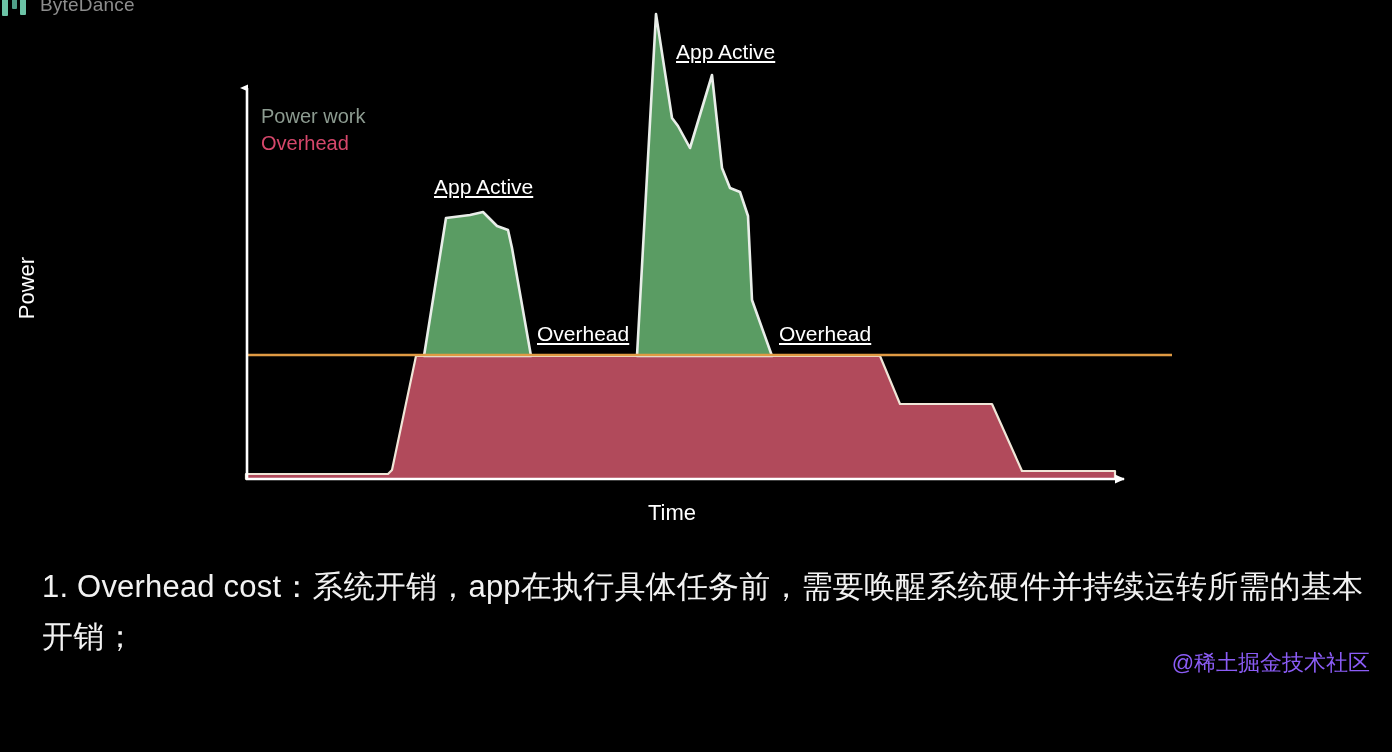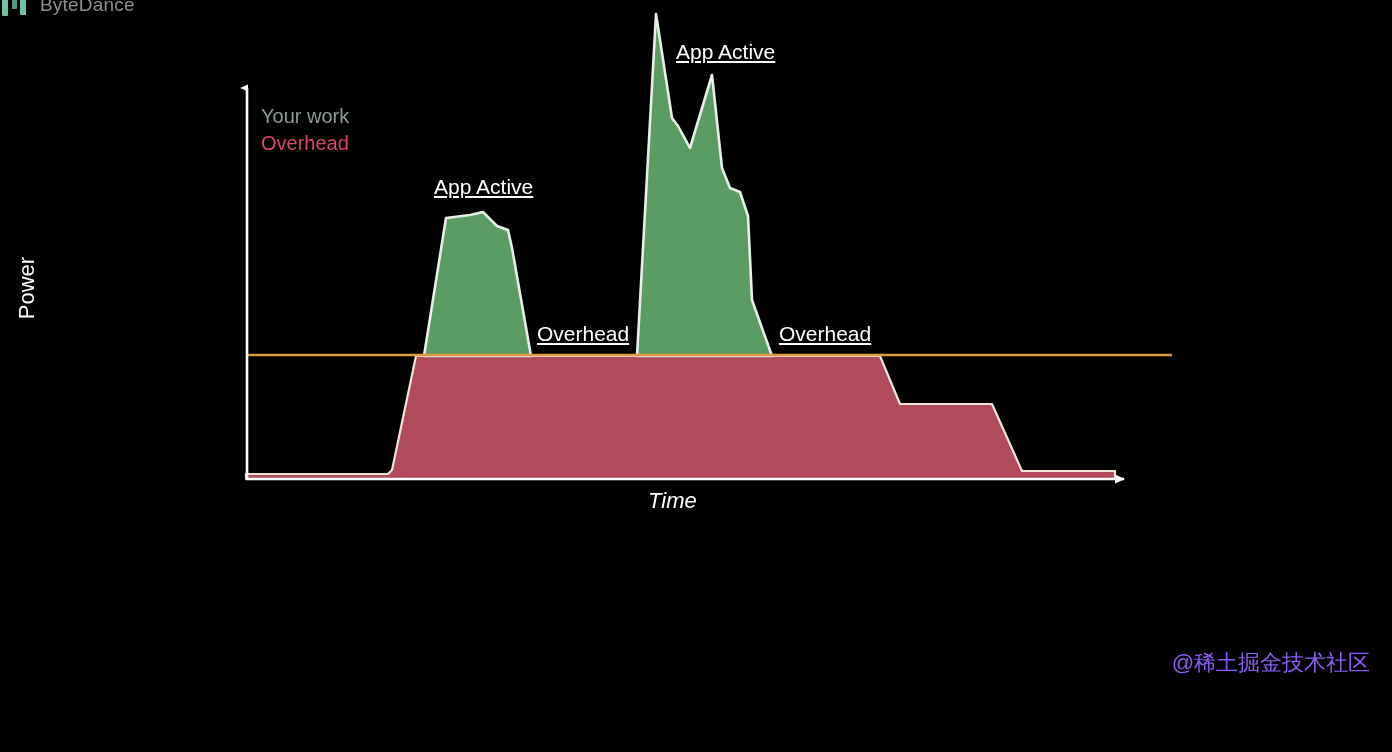--- a/index.html
+++ b/index.html
@@ -62,22 +62,21 @@
   .axis-label.y {
     left: -23px;
     top: 275px;
     transform: rotate(-90deg);
     transform-origin: center center;
     width: 100px;
     text-align: center;
   }
   .axis-label.x {
     left: 648px;
-    top: 488px;
-    font-style: italic;
+    top: 500px;
   }
 
   .legend {
     position: absolute;
     left: 261px;
     top: 103px;
     line-height: 27px;
   }
   .legend div { font-size: 20px; white-space: nowrap; }
   .legend .work { color: #8c9b90; }
@@ -157,29 +156,30 @@
       <line x1="246" y1="355" x2="1172" y2="355" stroke="#e09a43" stroke-width="2.6"></line>
 
       <line x1="247" y1="479" x2="247" y2="88" stroke="#ffffff" stroke-width="2.6" marker-end="url(#arrowUp)"></line>
       <line x1="246" y1="479" x2="1124" y2="479" stroke="#ffffff" stroke-width="2.6" marker-end="url(#arrowRight)"></line>
     </svg>
 
     <div class="axis-label y">Power</div>
     <div class="axis-label x">Time</div>
 
     <div class="legend">
-      <div class="work">Your work</div>
+      <div class="work">Power work</div>
       <div class="over">Overhead</div>
     </div>
 
     <div class="plot-label lbl-active-1">App Active</div>
     <div class="plot-label lbl-active-2">App Active</div>
     <div class="plot-label lbl-over-1">Overhead</div>
     <div class="plot-label lbl-over-2">Overhead</div>
   </div>
 
   <div class="notes">
+    <div class="note-line">1. Overhead cost：系统开销，app在执行具体任务前，需要唤醒系统硬件并持续运转所需的基本开销；</div>
     <div class="note-gap"></div>
   </div>
 
   <div class="watermark">@稀土掘金技术社区</div>
 
 </div>
 
 </body></html>

